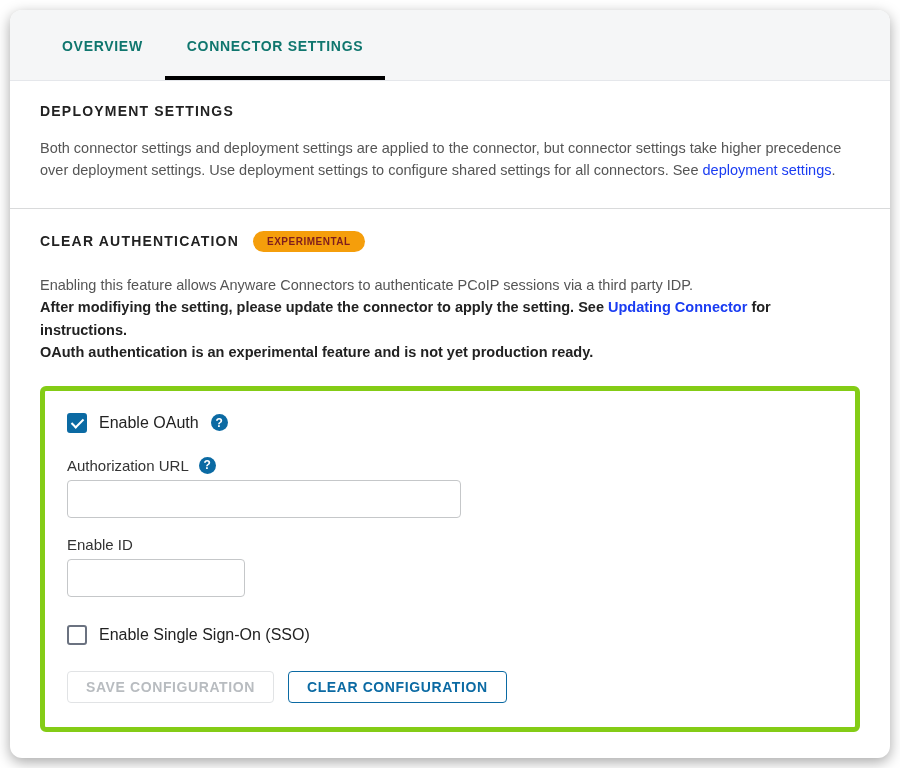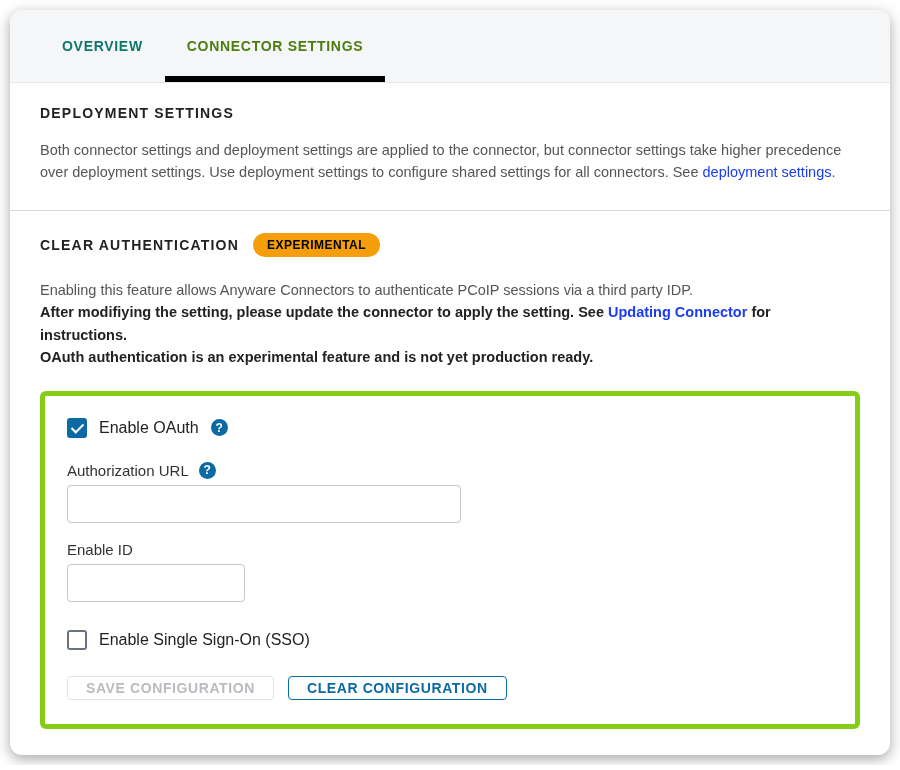--- a/index.html
+++ b/index.html
@@ -21,22 +21,22 @@
   .tab {
     font-size: 14px;
     font-weight: 600;
     letter-spacing: 0.7px;
     color: #0f766e;
     padding: 28px 22px 22px;
     cursor: pointer;
     position: relative;
   }
   .tab.active {
-    color: #4d7c0f;
-    border-bottom: 6px solid #000000;
+    color: #0f766e;
+    border-bottom: 4px solid #000000;
   }
   .section {
     padding: 22px 30px 26px;
   }
   .section.deployment { border-bottom: 1px solid #d9dadb; }
   .section-title {
     font-size: 14px;
     font-weight: 600;
     letter-spacing: 1.2px;
     color: #222;
@@ -50,22 +50,22 @@
   }
   .body-text {
     font-size: 14.5px;
     color: #555;
     line-height: 1.55;
   }
   .body-text a { color: #1a3cf2; text-decoration: none; }
   .body-text strong { color: #222; font-weight: 700; }
   .badge {
     background: #f59e0b;
-    color: #000000;
-    font-size: 12px;
+    color: #7f1d1d;
+    font-size: 10px;
     font-weight: 600;
     letter-spacing: 0.5px;
     padding: 5px 14px;
     border-radius: 999px;
   }
   .card {
     margin-top: 22px;
     border: 5px solid #84cc16;
     border-radius: 6px;
     padding: 22px 22px 24px;
@@ -127,21 +127,21 @@
     height: 38px;
     padding: 0 10px;
     font-size: 15px;
     border: 1px solid #c5c7c9;
     border-radius: 4px;
   }
   .field.auth-url input { width: 394px; }
   .field.client-id input { width: 178px; }
   .btn-row { display: flex; gap: 14px; }
   .btn {
-    height: 24px;
+    height: 32px;
     padding: 0 18px;
     font-size: 14px;
     font-weight: 600;
     letter-spacing: 0.6px;
     border-radius: 4px;
     background: #fff;
     border: 1px solid #c5c7c9;
     cursor: pointer;
   }
   .btn.save { color: #b8bcc0; border-color: #e1e3e5; cursor: not-allowed; }

